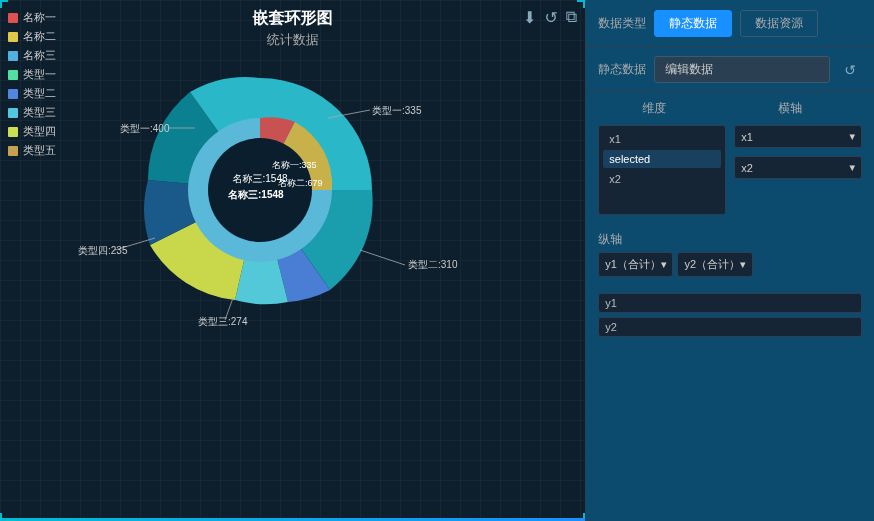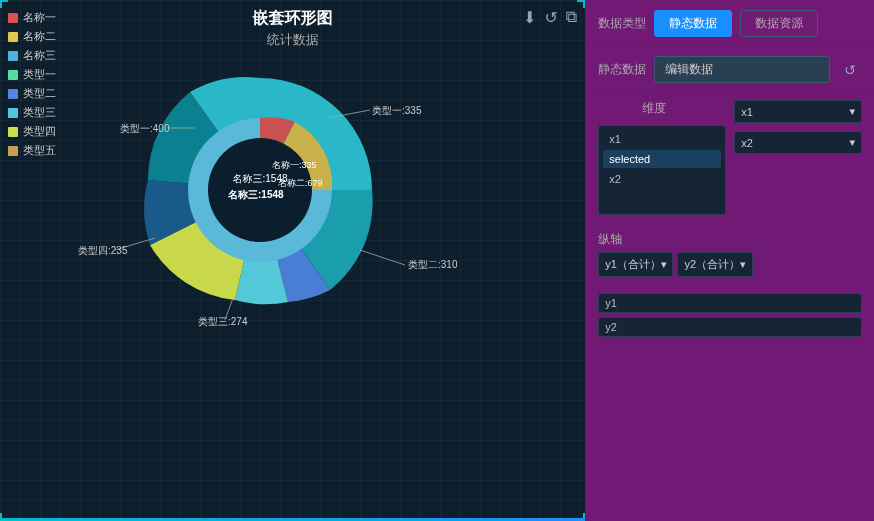--- a/index.html
+++ b/index.html
@@ -95,21 +95,21 @@
       top: 50px;
       left: 50px;
       width: 420px;
       height: 280px;
     }
 
     
     .right-panel {
       width: 294px;
       height: 521px;
-      background: #701a75;
+      background: #0c4a6e;
       display: flex;
       flex-direction: column;
       overflow-y: auto;
     }
 
     
     .data-type-row {
       display: flex;
       align-items: center;
       padding: 10px 12px;
@@ -422,20 +422,21 @@
   <div class="dim-axis-section">
     <div class="dim-col">
       <div class="col-header">维度</div>
       <div class="dim-items">
         <div class="dim-item">x1</div>
         <div class="dim-item selected-item">selected</div>
         <div class="dim-item">x2</div>
       </div>
     </div>
     <div class="axis-col">
+      <div class="col-header">横轴</div>
       <div class="axis-select">
         <span>x1</span>
         <span>▾</span>
       </div>
       <div class="axis-select">
         <span>x2</span>
         <span>▾</span>
       </div>
     </div>
   </div>

